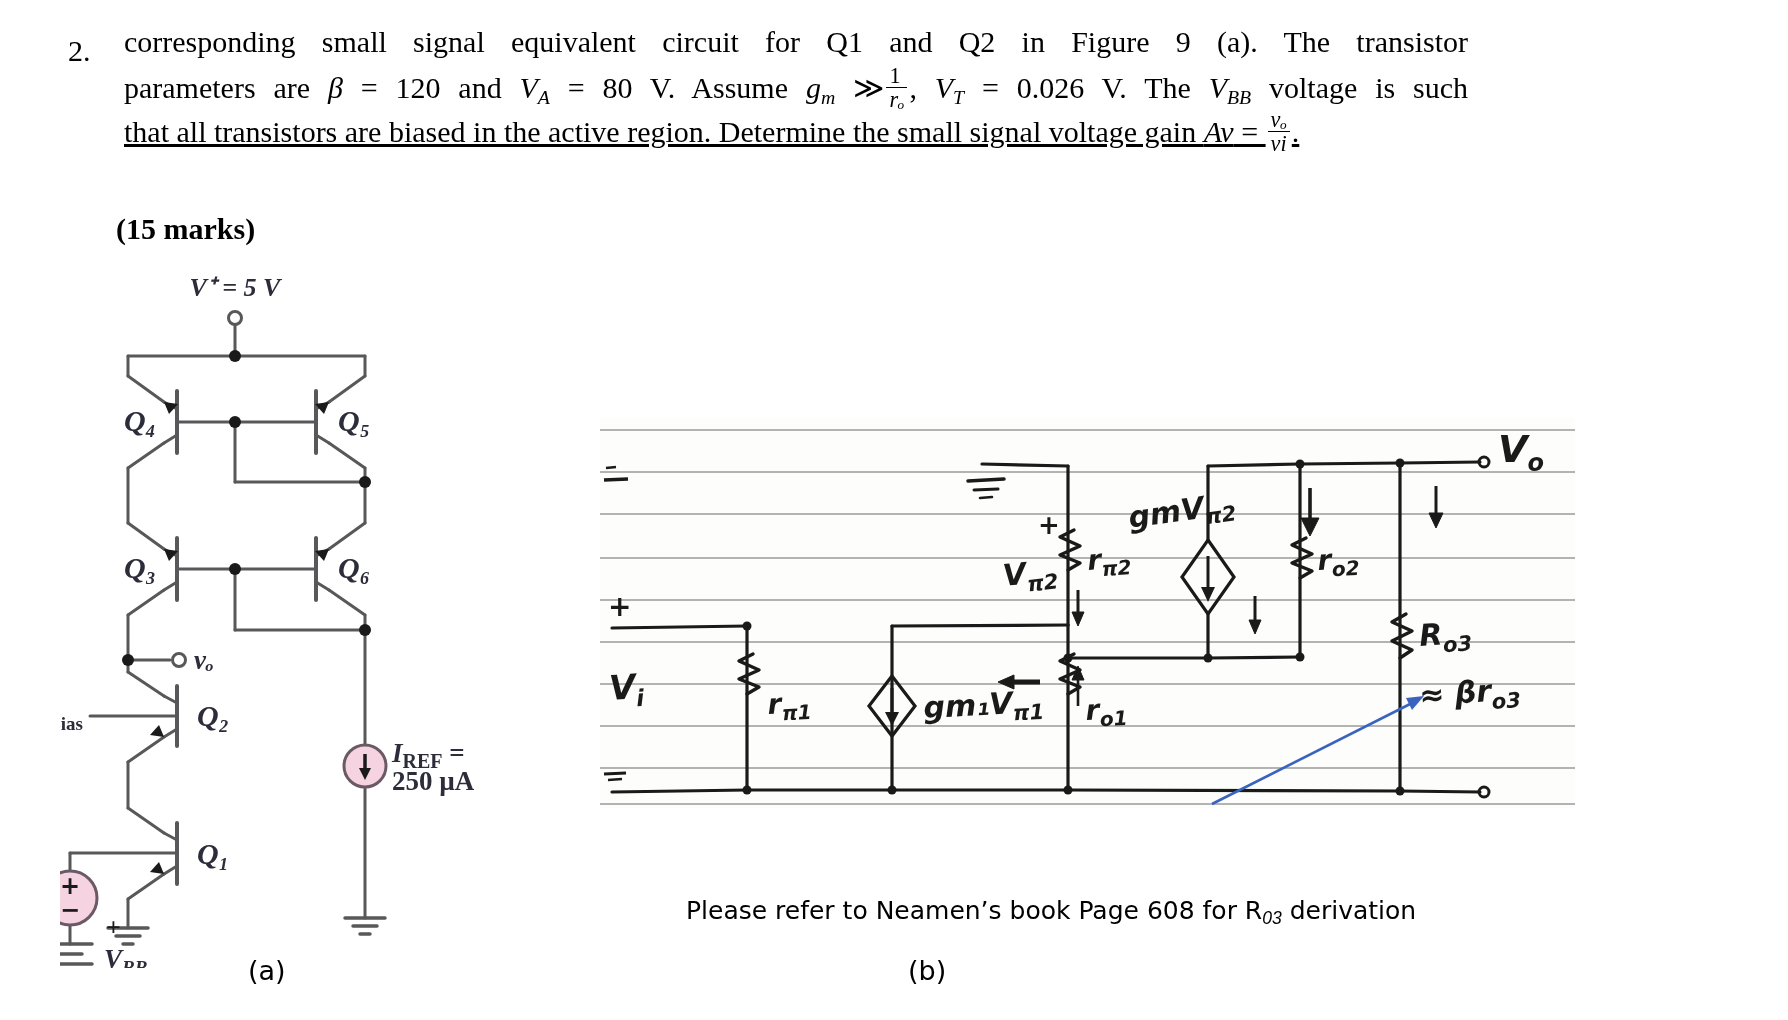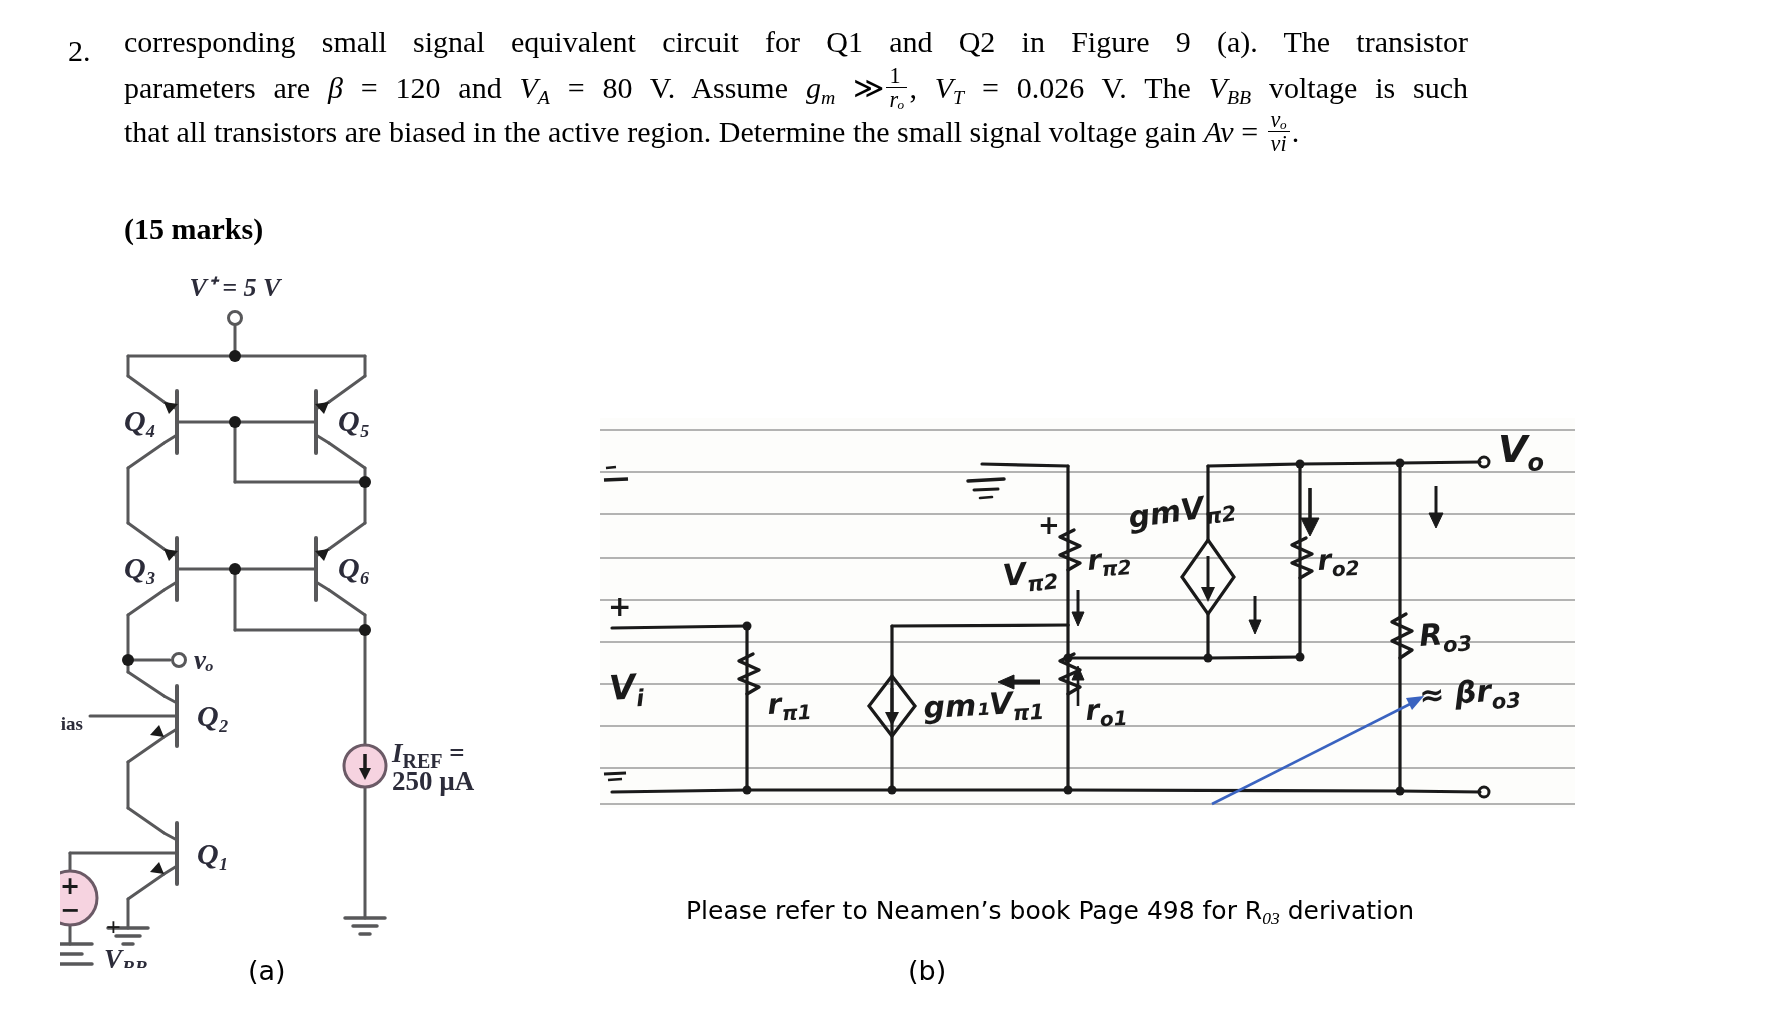--- a/index.html
+++ b/index.html
@@ -42,40 +42,40 @@
   }
   .q-line {
     font-size: 30px;
     line-height: 44px;
     text-align: justify;
     text-align-last: justify;
     white-space: nowrap;
     height: 44px;
     position: relative;
   }
-  .q-line.lastline { text-align-last: left; }
+  .q-line.lastline { text-align-last: left; text-decoration: underline; }
   .it { font-style: italic; }
   sub.sb {
     font-size: 0.66em;
     vertical-align: -0.28em;
     font-style: italic;
   }
   .frac {
     display: inline-block;
     vertical-align: -0.42em;
     text-align: center;
     font-size: 0.74em;
     line-height: 1.05;
     margin: 0 2px;
   }
   .frac .num { display: block; border-bottom: 1.4px solid #000; padding: 0 3px; }
   .frac .den { display: block; padding: 0 3px; font-style: italic; }
   #marks {
     position: absolute;
-    left: 56px;
+    left: 48px;
     top: 192px;
     font-size: 30px;
     font-weight: bold;
   }
 
   
   #fig-a {
     position: absolute;
     left: 60px;
     top: 268px;
@@ -103,21 +103,21 @@
   }
   #fig-b svg { display:block; }
   #note-b {
     position: absolute;
     left: 686px;
     top: 896px;
     font-size: 25px;
     font-family: "DejaVu Sans", sans-serif;
     white-space: nowrap;
   }
-  #note-b .rsub { font-family: Liberation Serif, serif; font-style: italic; }
+  #note-b .rsub { font-family: Liberation Sans, sans-serif; font-style: italic; }
   #cap-b {
     position: absolute;
     left: 908px;
     top: 955px;
     font-size: 27px;
     font-family: "DejaVu Sans", sans-serif;
   }
   .hw { font-family: "DejaVu Sans", sans-serif; }
 </style>
 </head>
@@ -448,17 +448,17 @@
       </g>
 
       <g>
         <line x1="612" y1="386" x2="818" y2="282" stroke="#3a63c0" stroke-width="2.6"></line>
         <polygon points="824,278 806,280 812,292" fill="#3a63c0"></polygon>
       </g>
     </svg>
   </div>
 
   <div id="note-b">
-    <span>Please refer to Neamen’s book Page 498 for R</span><span class="rsub" style="font-size:0.7em; vertical-align:-0.3em;">03</span><span> derivation</span>
+    <span>Please refer to Neamen’s book Page 608 for R</span><span class="rsub" style="font-size:0.7em; vertical-align:-0.3em;">03</span><span> derivation</span>
   </div>
   <div id="cap-b">(b)</div>
 
 </div>
 
 </body></html>

